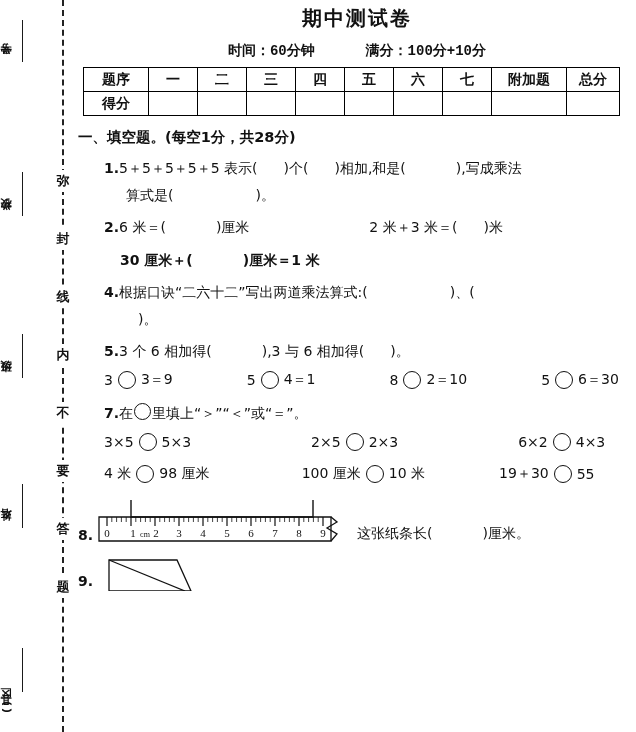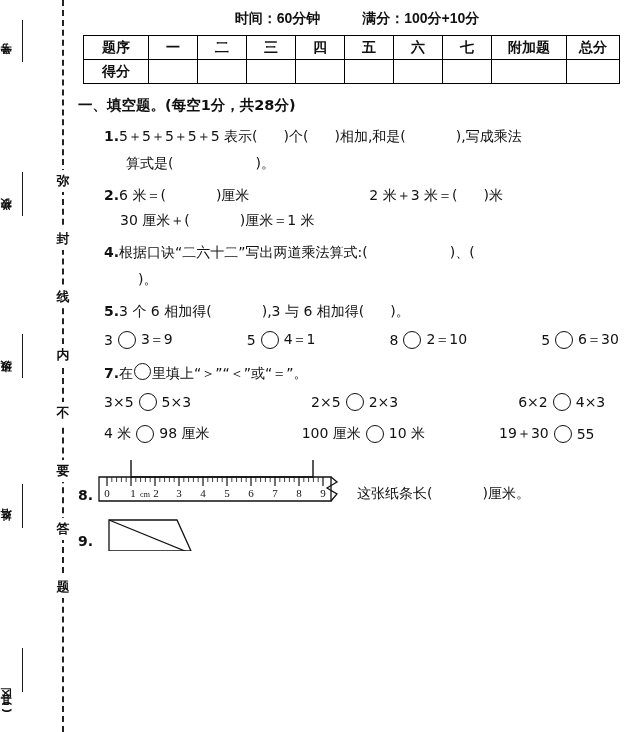--- a/index.html
+++ b/index.html
@@ -87,21 +87,21 @@
     letter-spacing: 2px;
     margin-top: 5px;
     font-family: "DejaVu Sans", "Liberation Sans", sans-serif;
   }
 
   #meta-line {
     text-align: center;
     font-size: 14px;
     font-weight: bold;
     margin-top: 10px;
-    font-family: Liberation Sans, sans-serif;
+    font-family: Liberation Mono, monospace;
   }
   #meta-line .gap { display: inline-block; width: 34px; }
 
   
   #score-table {
     margin: 7px 0 0 5px;
     border-collapse: collapse;
     width: 443px;
     table-layout: fixed;
   }
@@ -215,20 +215,21 @@
   <div class="seal-char" style="top:286px;">线</div>
   <div class="seal-char" style="top:344px;">内</div>
   <div class="seal-char" style="top:402px;">不</div>
   <div class="seal-char" style="top:460px;">要</div>
   <div class="seal-char" style="top:518px;">答</div>
   <div class="seal-char" style="top:576px;">题</div>
 </div>
 
 <div id="sheet">
 
+  <div id="paper-title">期中测试卷</div>
 
   <div id="meta-line">
     <span>时间：60分钟</span>
     <span class="gap"></span>
     <span>满分：100分+10分</span>
   </div>
 
   <table id="score-table">
     <tbody>
         <tr>
@@ -263,21 +264,21 @@
   <div class="q indent">
     <span class="qn">1.</span><span>5＋5＋5＋5＋5 表示(</span><span class="blank-s"></span><span>)个(</span><span class="blank-s"></span><span>)相加,和是(</span><span class="blank-m"></span><span>),写成乘法</span>
   </div>
   <div class="q" style="margin-left:48px;margin-top:6px;">
     <span>算式是(</span><span class="blank-l"></span><span>)。</span>
   </div>
 
   <div class="q indent">
     <span class="qn">2.</span><span>6 米＝(</span><span class="blank-m"></span><span>)厘米</span><span class="sp-lg"></span><span class="sp-md"></span><span>2 米＋3 米＝(</span><span class="blank-s"></span><span>)米</span>
   </div>
-  <div class="q" style="margin-left:42px;margin-top:4px;">
+  <div class="q" style="margin-left:42px;margin-top:12px;font-weight:bold;">
     <span>30 厘米＋(</span><span class="blank-m"></span><span>)厘米＝1 米</span>
   </div>
 
 
   <div class="q indent">
     <span class="qn">4.</span><span>根据口诀“二六十二”写出两道乘法算式:(</span><span class="blank-l"></span><span>)、(</span>
   </div>
   <div class="q" style="margin-left:60px;margin-top:6px;">
     <span>)。</span>
   </div>

